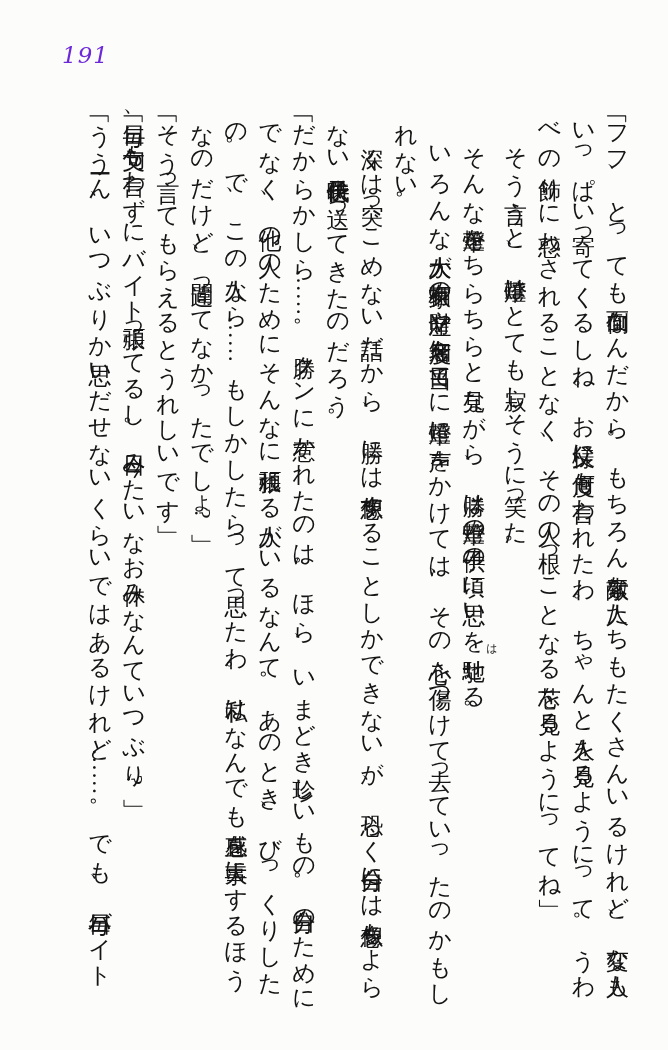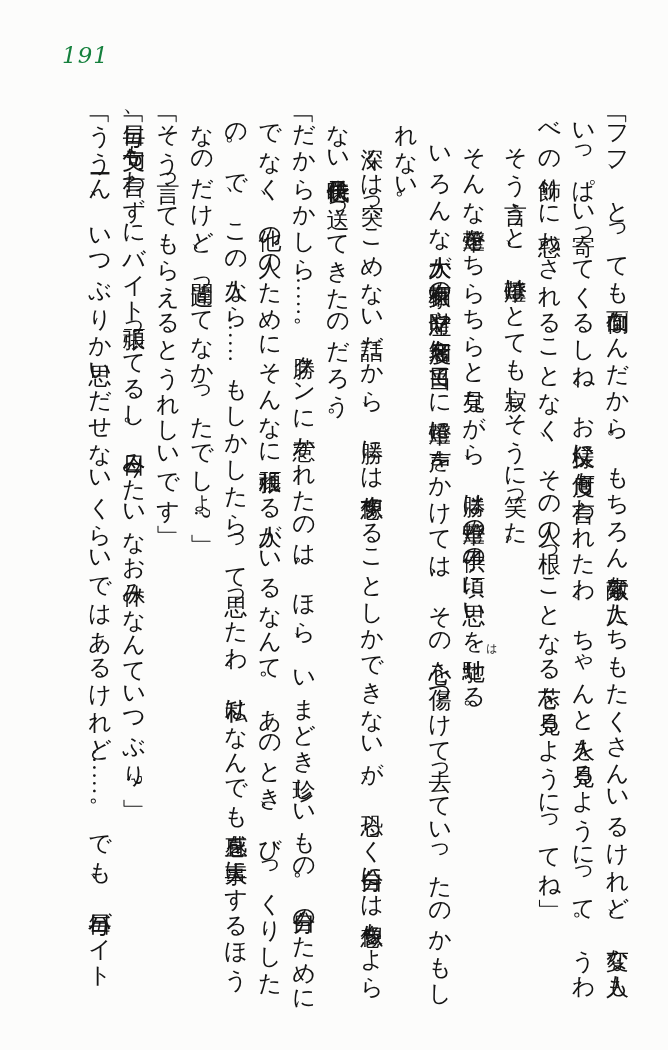--- a/index.html
+++ b/index.html
@@ -14,21 +14,21 @@
     overflow: hidden;
     font-family: "Liberation Serif", "DejaVu Serif", serif;
   }
   .page-number {
     position: absolute;
     top: 42px;
     left: 62px;
     font-family: "DejaVu Serif", "Liberation Serif", serif;
     font-style: italic;
     font-size: 23px;
-    color: #15803d;
+    color: #6d28d9;
     letter-spacing: 1px;
   }
   .text-block {
     position: absolute;
     top: 108px;
     right: 34px;
     height: 894px;
     width: 578px;
     writing-mode: vertical-rl;
     text-orientation: mixed;

